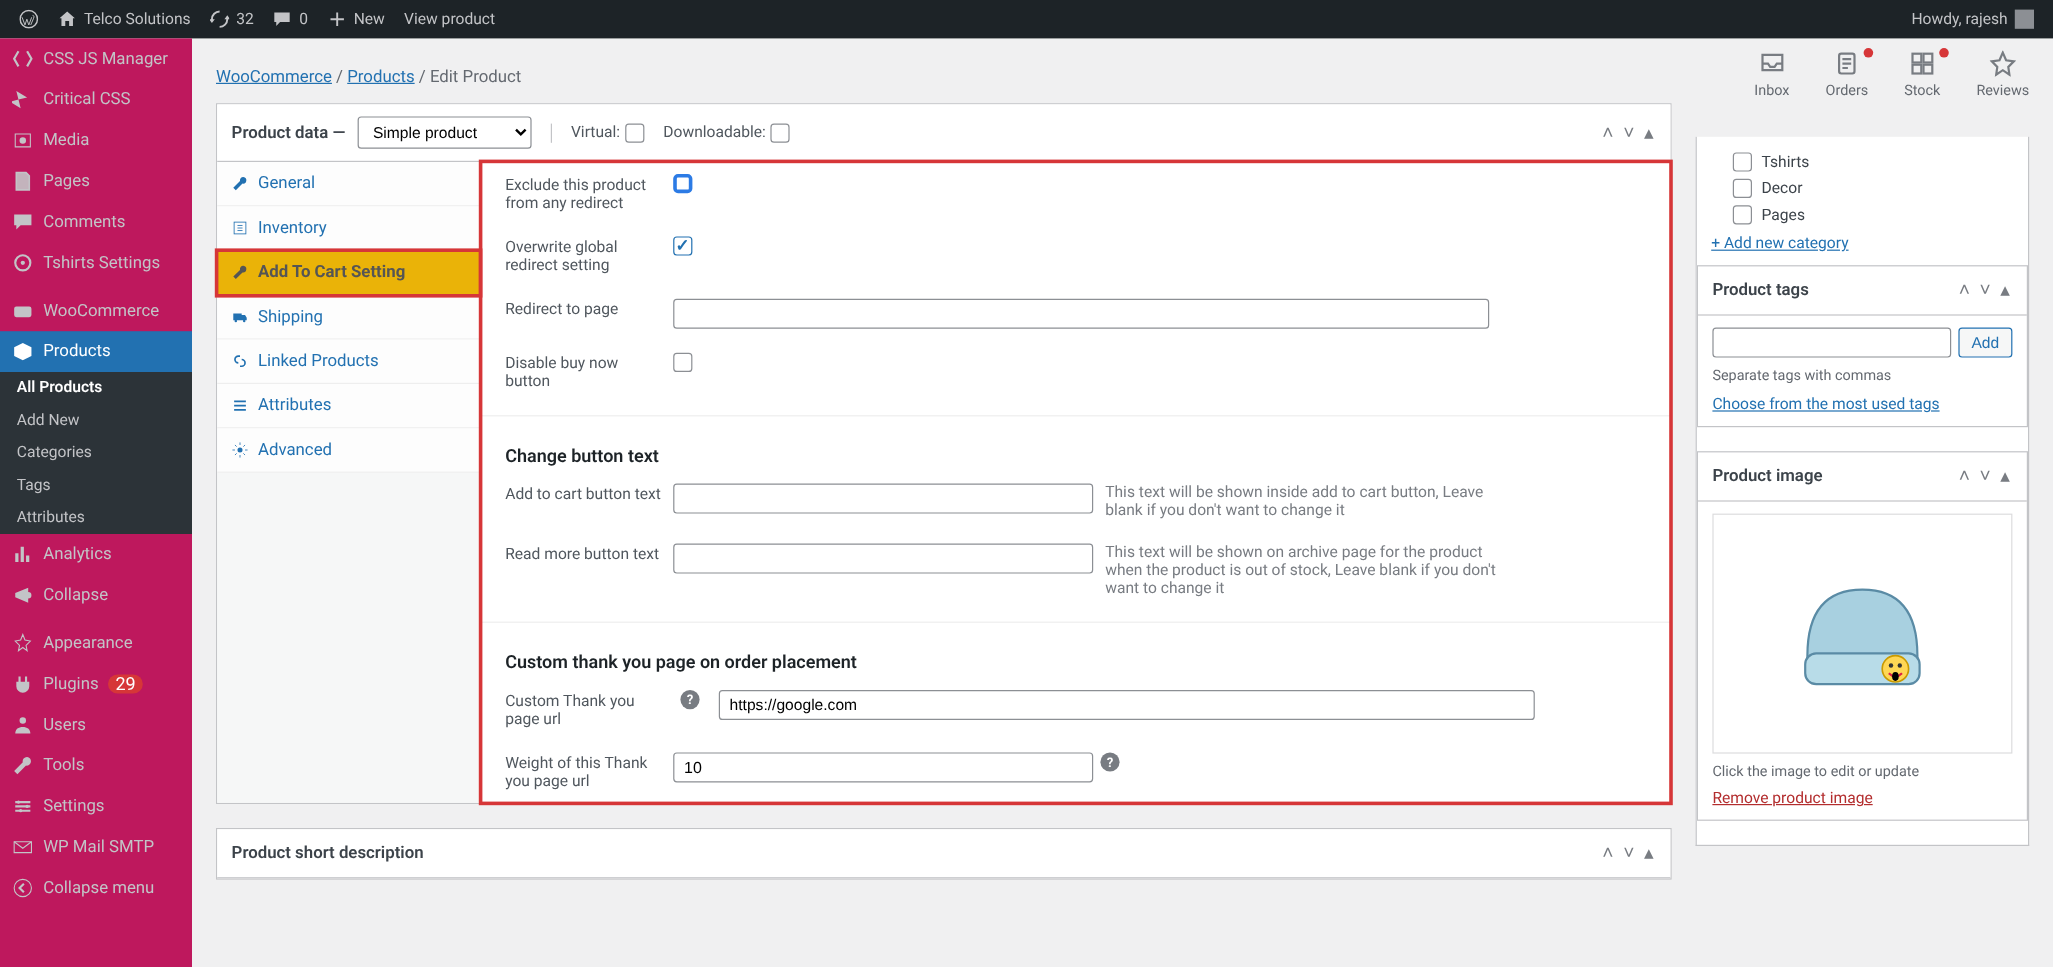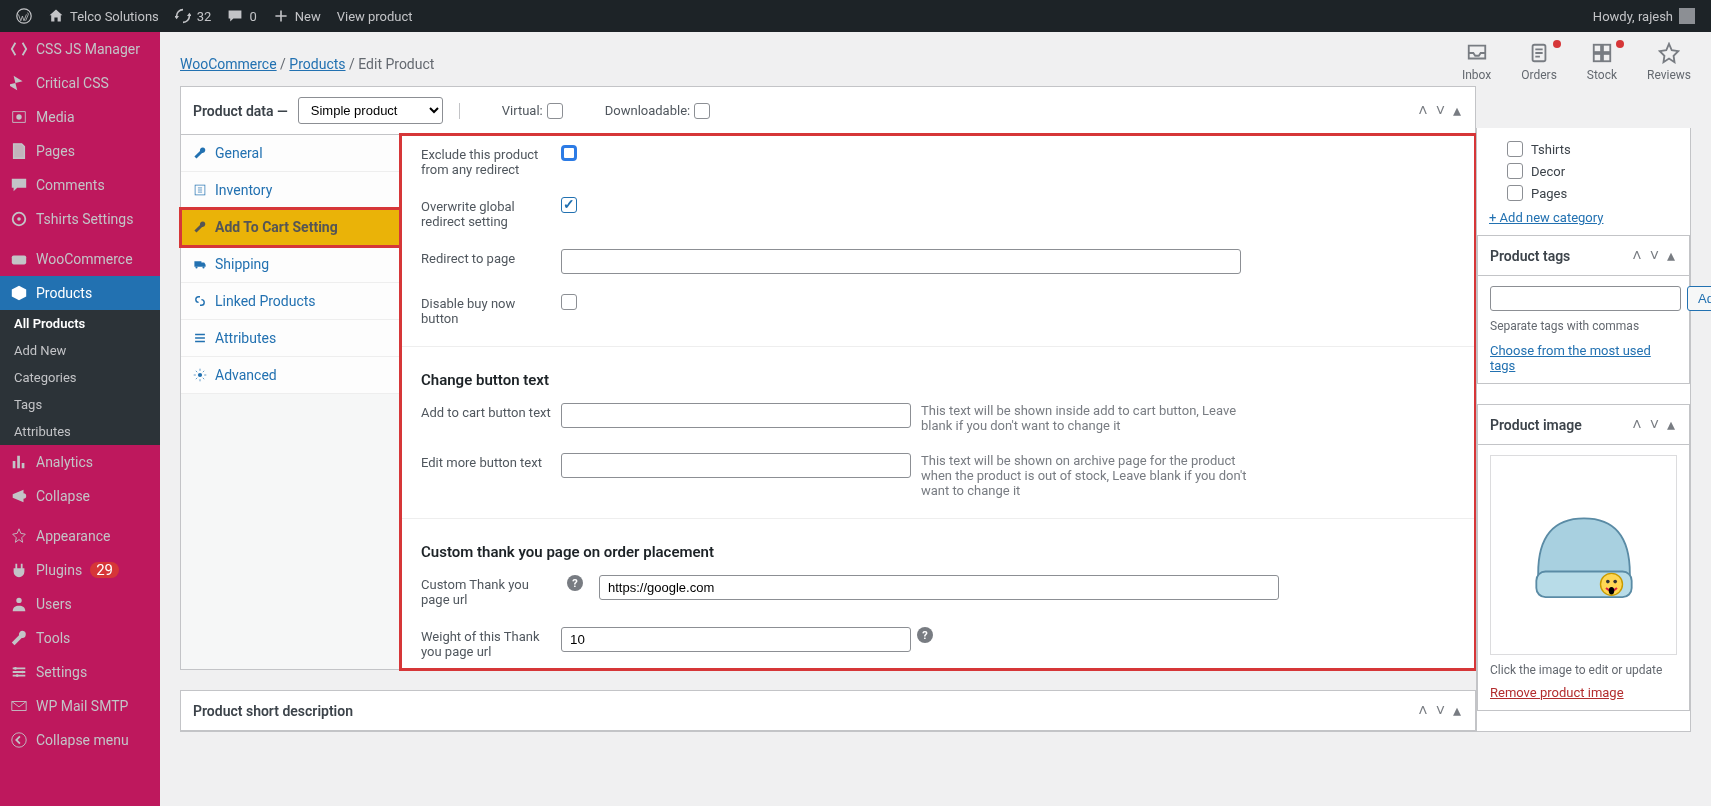--- a/index.html
+++ b/index.html
@@ -27,31 +27,31 @@
 .main { flex: 1; padding: 0 20px 20px 20px; min-width: 0; }
 
 .topstrip { display: flex; justify-content: space-between; align-items: flex-start; padding-top: 10px; }
 .breadcrumb { padding: 14px 0; font-size: 14px; color: #646970; }
 .breadcrumb a { text-decoration: underline; }
 .quick { display: flex; gap: 30px; }
 .quick-item { text-align: center; color: #646970; font-size: 12px; cursor: pointer; }
 .quick-item svg { width: 22px; height: 22px; stroke: #787c82; fill: none; stroke-width: 2; display: block; margin: 0 auto 4px; }
 .dot { position: absolute; width: 8px; height: 8px; background: #d63638; border-radius: 50%; margin-left: 14px; margin-top: -2px; }
 
-.content-row { display: flex; align-items: flex-end; }
+.content-row { display: flex; gap: 20px; align-items: center; }
 .left-col { flex: 1; min-width: 0; }
-.right-col { width: 215px; flex-shrink: 0; }
+.right-col { width: 278px; flex-shrink: 0; }
 
 .panel { background: #fff; border: 1px solid #c3c4c7; margin-bottom: 20px; }
 .panel-hd { background: #fff; border-bottom: 1px solid #c3c4c7; padding: 10px 12px; display: flex; align-items: center; justify-content: space-between; }
 .panel-hd-left { display: flex; align-items: center; gap: 10px; }
 .panel-hd h2 { font-size: 14px; font-weight: 600; }
 .panel-hd select { padding: 4px 28px 4px 8px; border: 1px solid #8c8f94; border-radius: 3px; background: #fff; font-size: 13px; }
 .hd-opts { display: flex; align-items: center; gap: 16px; font-size: 13px; color: #50575e; border-left: 1px solid #c3c4c7; padding-left: 16px; margin-left: 6px; }
-.hd-opts label { display: flex; align-items: center; gap: 4px; margin-left: 26px; }
+.hd-opts label { display: flex; align-items: center; gap: 4px; }
 .panel-ctrls { display: flex; gap: 4px; }
 .panel-ctrls span { cursor: pointer; color: #787c82; font-size: 16px; padding: 0 2px; }
 
 .prod-tabs { display: flex; }
 .tabcol { width: 220px; border-right: 1px solid #eee; background: #f6f7f7; }
 .prod-tab { padding: 10px 12px; border-bottom: 1px solid #eee; display: flex; align-items: center; gap: 8px; font-size: 14px; color: #2271b1; cursor: pointer; background: #fdfdfd; }
 .prod-tab.active { background: #eab308; color: #555; font-weight: bold; }
 .prod-tab svg { width: 14px; height: 14px; fill: currentColor; }
 .tab-highlight { outline: 3px solid #d63638; outline-offset: -1px; }
 .tabcontent { flex: 1; outline: 3px solid #d63638; outline-offset: -1px; }
@@ -375,21 +375,21 @@
               <div class="divider"></div>
               <div class="section-h">Change button text</div>
               <div class="field-row">
                 <div class="field-label">Add to cart button text</div>
                 <div class="field-wrap">
                   <input type="text" class="sm" style="width: 350px; padding: 4px 8px; border: 1px solid rgb(140, 143, 148); border-radius: 3px;">
                   <div class="field-note">This text will be shown inside add to cart button, Leave blank if you don't want to change it</div>
                 </div>
               </div>
               <div class="field-row">
-                <div class="field-label">Edit more button text</div>
+                <div class="field-label">Read more button text</div>
                 <div class="field-wrap">
                   <input type="text" class="sm" style="width: 350px; padding: 4px 8px; border: 1px solid rgb(140, 143, 148); border-radius: 3px;">
                   <div class="field-note">This text will be shown on archive page for the product when the product is out of stock, Leave blank if you don't want to change it</div>
                 </div>
               </div>
               <div class="divider"></div>
               <div class="section-h">Custom thank you page on order placement</div>
               <div class="field-row">
                 <div class="field-label">Custom Thank you page url</div>
                 <span class="help-ic">?</span>

